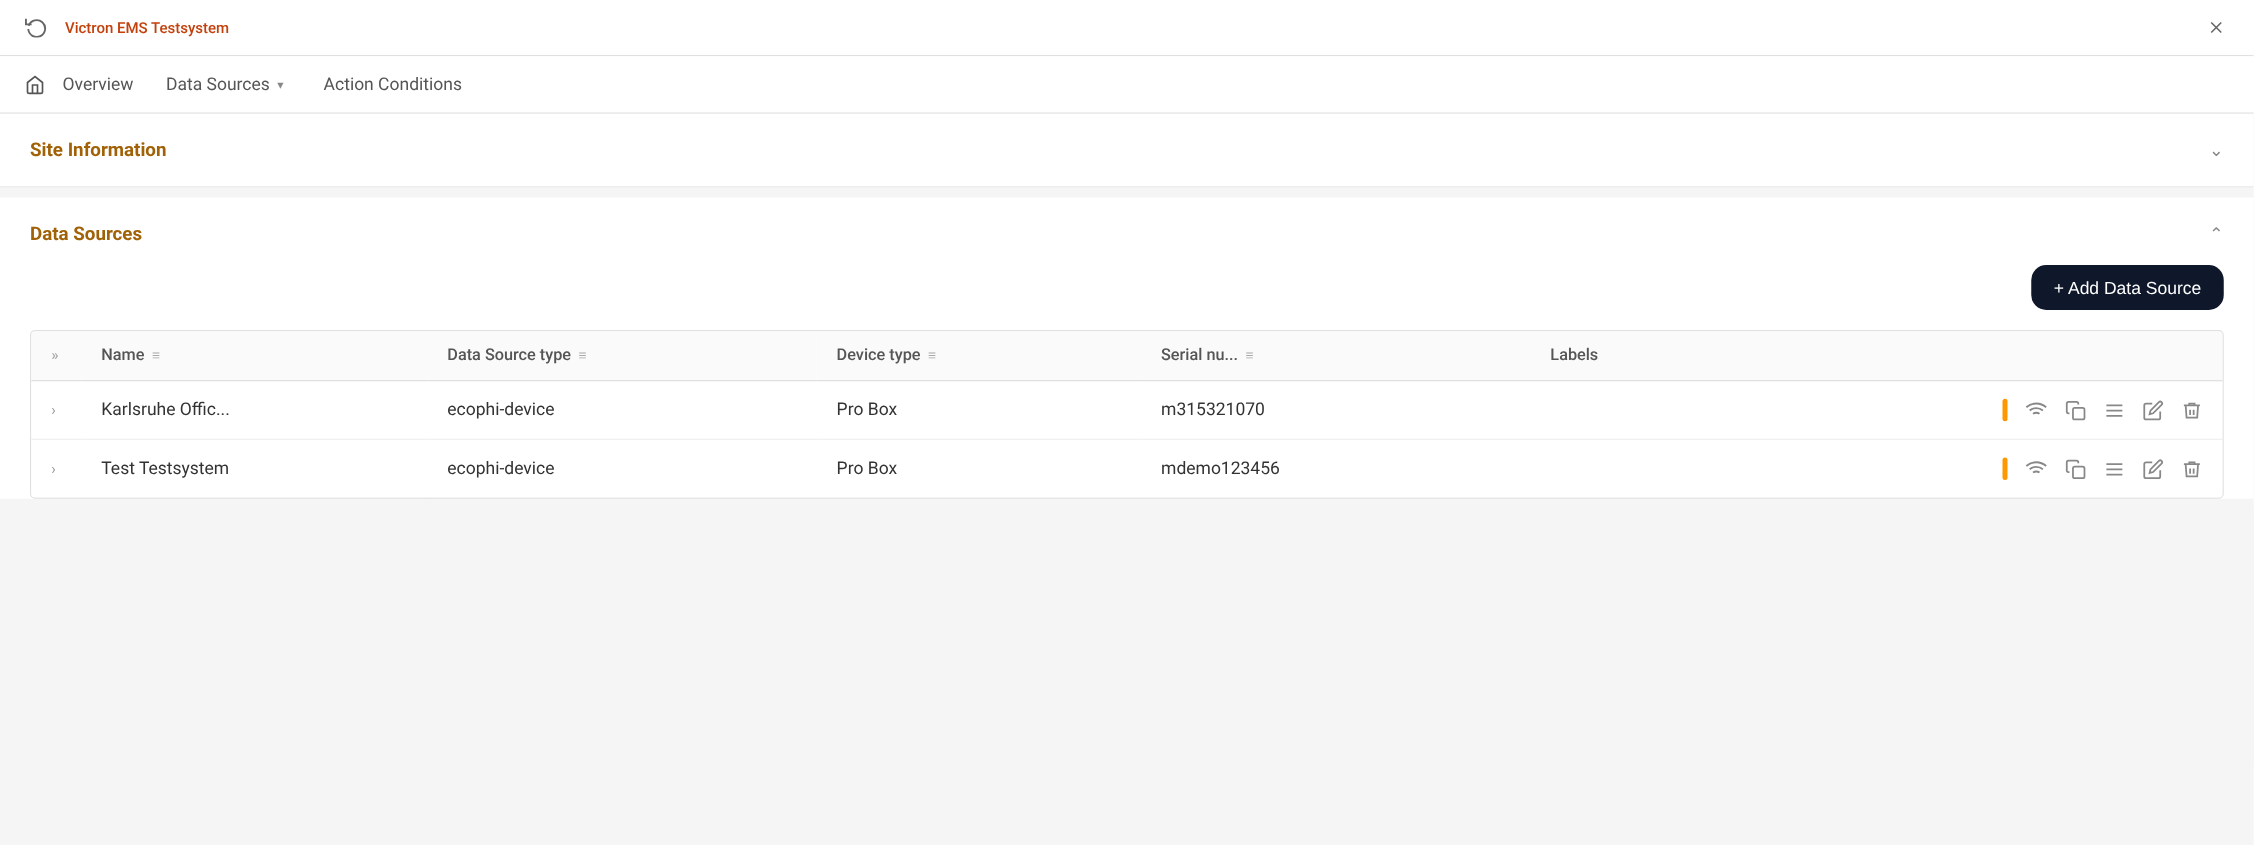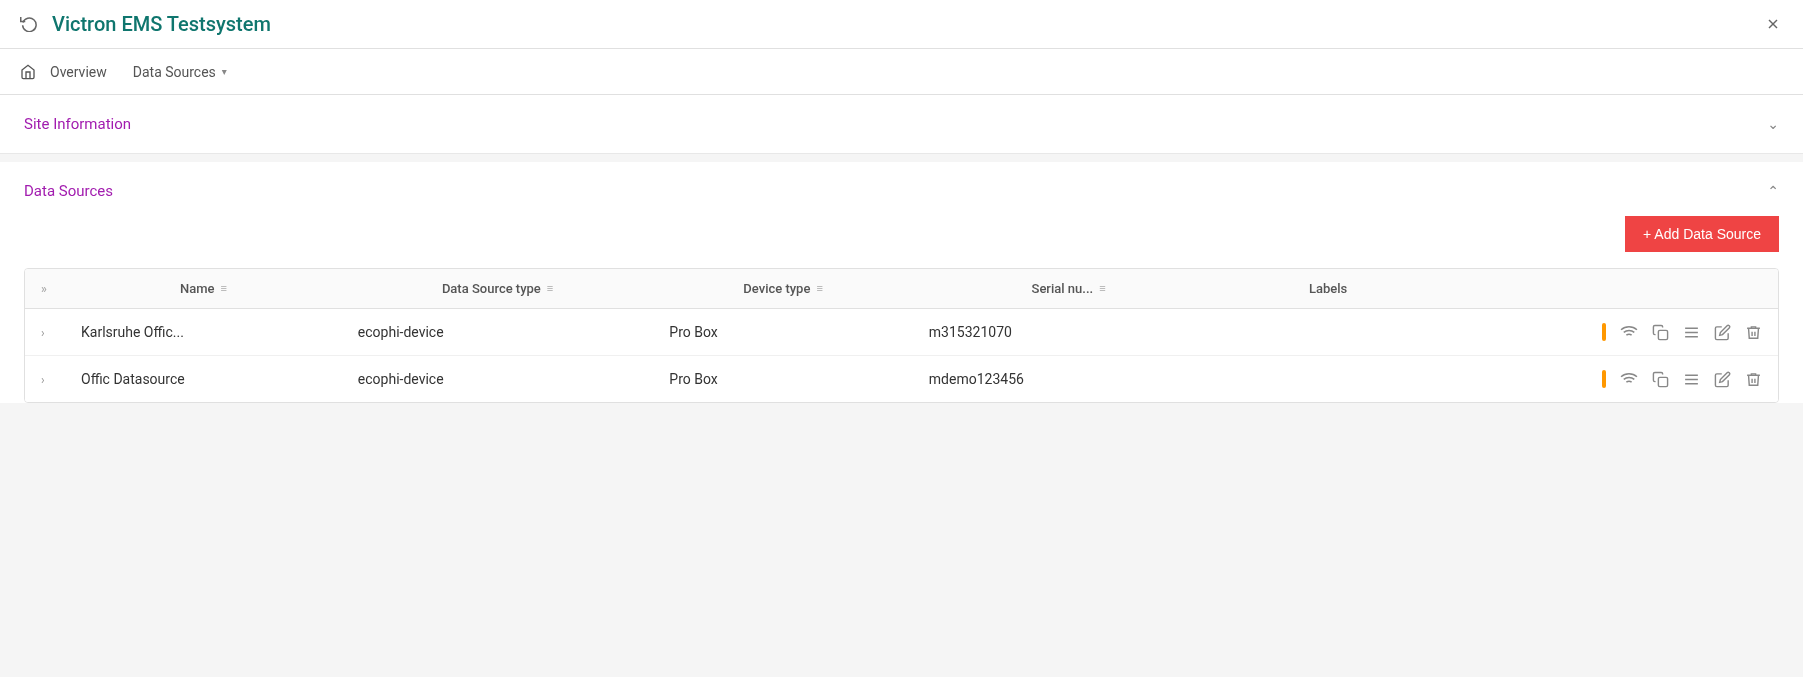--- a/index.html
+++ b/index.html
@@ -22,23 +22,23 @@
       background: #fff;
     }
     .title-bar-refresh {
       width: 20px;
       height: 20px;
       color: #666;
       margin-right: 12px;
       cursor: pointer;
     }
     .title-bar-title {
-      font-size: 20px;
+      font-size: 12px;
       font-weight: 500;
-      color: #0f766e;
+      color: #c2410c;
       flex: 1;
     }
     .title-bar-close {
       width: 20px;
       height: 20px;
       color: #666;
       cursor: pointer;
       font-size: 18px;
       display: flex;
       align-items: center;
@@ -109,46 +109,46 @@
     }
     .section-header {
       display: flex;
       align-items: center;
       justify-content: space-between;
       padding: 20px 24px;
       cursor: pointer;
     }
     .section-title {
       font-size: 15px;
-      font-weight: 400;
-      color: #a21caf;
+      font-weight: 700;
+      color: #a16207;
     }
     .section-chevron {
       font-size: 14px;
       color: #888;
     }
 
     
     .datasources-section {
       background: #fff;
       margin-top: 8px;
     }
     .datasources-header {
       display: flex;
       align-items: center;
       justify-content: space-between;
       padding: 20px 24px 16px;
     }
 
     
     .add-btn {
-      background: #ef4444;
+      background: #0f172a;
       color: #fff;
       border: none;
-      border-radius: 0;
+      border-radius: 12px;
       padding: 10px 18px;
       font-size: 14px;
       font-weight: 500;
       cursor: pointer;
       display: flex;
       align-items: center;
       gap: 6px;
       margin-left: 41px;
     }
 
@@ -172,21 +172,20 @@
       text-align: left;
       font-size: 13px;
       font-weight: 500;
       color: #555;
       white-space: nowrap;
     }
     .table thead th .th-inner {
       display: flex;
       align-items: center;
       gap: 6px;
-      justify-content: center;
     }
     .col-filter {
       font-size: 11px;
       color: #aaa;
     }
     .table tbody tr {
       border-bottom: 1px solid #f0f0f0;
       background: #fff;
     }
     .table tbody tr:last-child {
@@ -269,20 +268,23 @@
     <svg class="nav-home-icon" viewBox="0 0 24 24" fill="none" stroke="currentColor" stroke-width="2">
       <path d="M3 9l9-7 9 7v11a2 2 0 0 1-2 2H5a2 2 0 0 1-2-2z"></path>
       <polyline points="9 22 9 12 15 12 15 22"></polyline>
     </svg>
     <span>Overview</span>
   </div>
   <div class="nav-item">
     <span>Data Sources</span>
     <span class="nav-chevron">▾</span>
   </div>
+  <div class="nav-item">
+    <span>Action Conditions</span>
+  </div>
 </nav>
 
 <div class="main-content">
 
   <div class="section">
     <div class="section-header">
       <span class="section-title">Site Information</span>
       <span class="section-chevron">⌄</span>
     </div>
   </div>
@@ -391,21 +393,21 @@
                   </svg>
                 </span>
               </div>
             </td>
           </tr>
 
           <tr>
             <td class="col-expand">
               <span class="row-expand">›</span>
             </td>
-            <td class="col-name">Offic Datasource</td>
+            <td class="col-name">Test Testsystem</td>
             <td class="col-datasource-type">ecophi-device</td>
             <td class="col-device-type">Pro Box</td>
             <td class="col-serial">mdemo123456</td>
             <td class="col-labels"></td>
             <td class="col-actions">
               <div class="action-icons">
                 <span class="action-icon">
                   <span class="status-indicator"></span>
                 </span>
                 <span class="action-icon">

